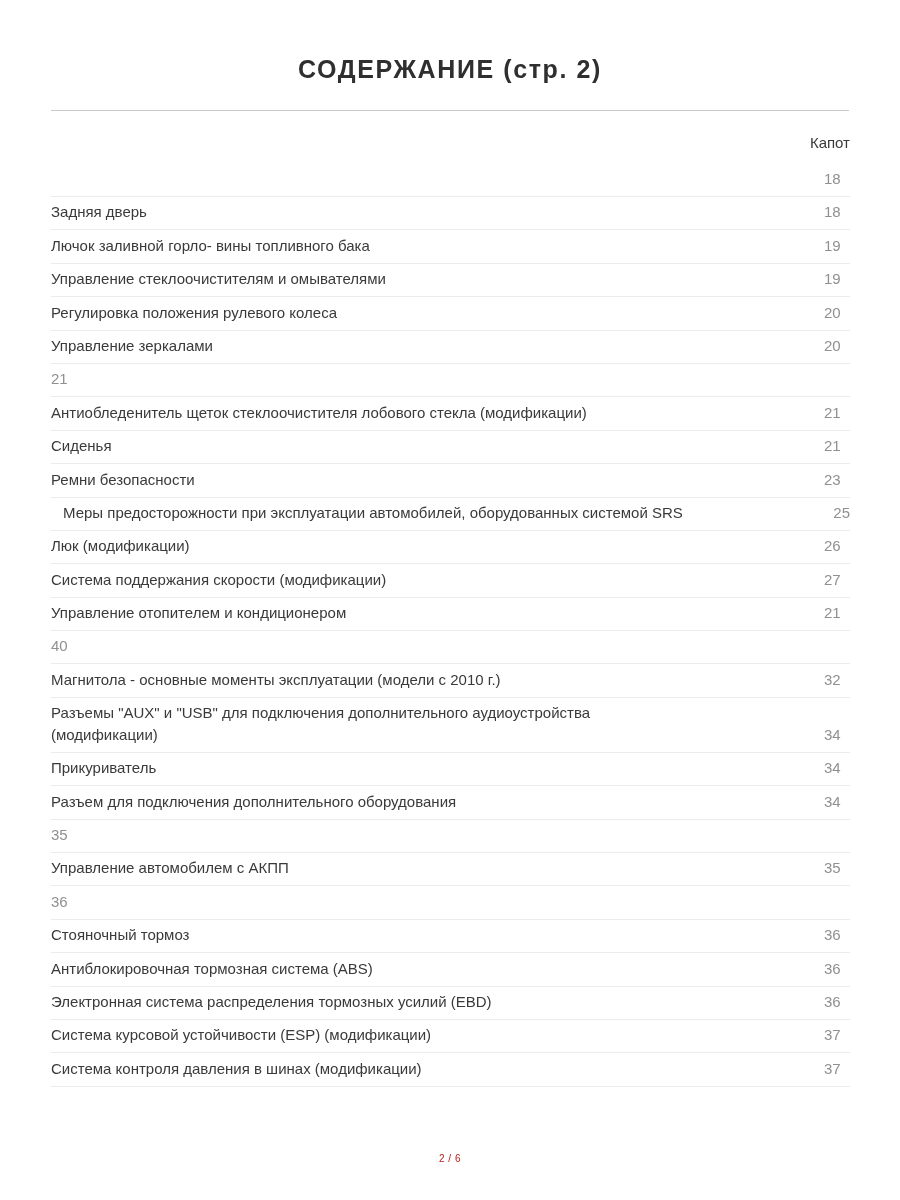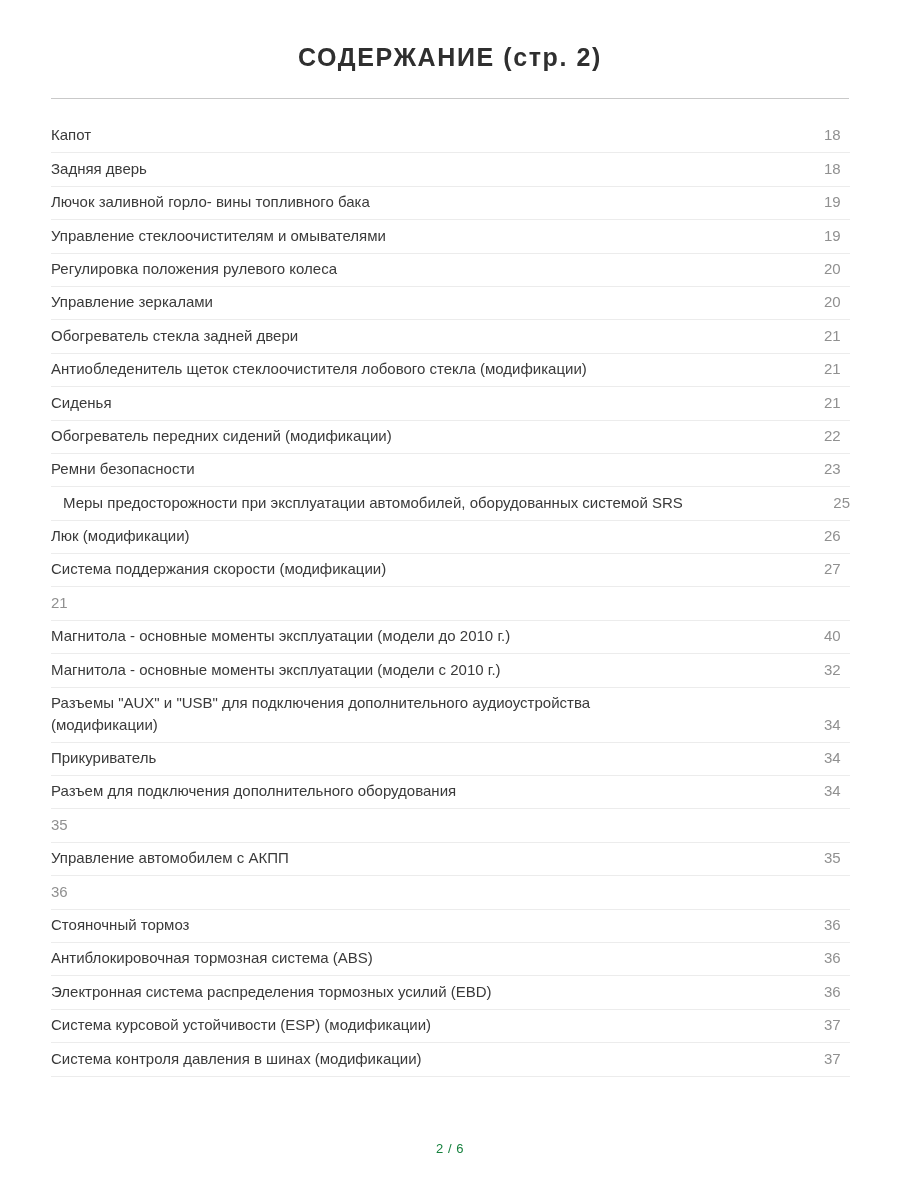--- a/index.html
+++ b/index.html
@@ -23,21 +23,21 @@
     background: #ffffff;
   }
 
   
   .doc-title {
     text-align: center;
     font-size: 25px;
     font-weight: bold;
     letter-spacing: 1.6px;
     color: #2f2f2f;
-    margin: 0;
+    margin: 12px;
     padding-top: 42px;
     line-height: 30px;
   }
 
   
   .title-rule {
     position: absolute;
     left: 51px;
     right: 51px;
     top: 98px;
@@ -57,20 +57,21 @@
     align-items: flex-end;
     justify-content: space-between;
     border-bottom: 1px solid #ececec;
     min-height: 33.4px;
     box-sizing: border-box;
     padding-bottom: 2px;
     gap: 10px;
   }
   .toc-row.first {
     border-top: 0;
+    flex-direction: column;
   }
   .toc-title {
     font-size: 15px;
     line-height: 22px;
     color: #3a3a3a;
     white-space: pre-line;
     flex: 0 1 auto;
     padding-bottom: 4px;
   }
   .toc-page {
@@ -89,22 +90,22 @@
   
   .toc-row.two-line { min-height: 55px; }
 
   
   .footer {
     position: absolute;
     left: 0;
     right: 0;
     top: 1141px;
     text-align: center;
-    font-size: 13px;
-    color: #15803d;
+    font-size: 10px;
+    color: #b91c1c;
     letter-spacing: 0.5px;
   }
 </style>
 </head>
 <body>
 
 <div class="page">
 
   <h1 class="doc-title">СОДЕРЖАНИЕ (стр. 2)</h1>
 
@@ -130,56 +131,51 @@
       </div>
       <div class="toc-row">
         <span class="toc-title">Регулировка положения рулевого колеса</span>
         <span class="toc-page">20</span>
       </div>
       <div class="toc-row">
         <span class="toc-title">Управление зеркалами</span>
         <span class="toc-page">20</span>
       </div>
       <div class="toc-row">
-        <span class="toc-title">Обогреватель стекла задней двери</span>
         <span class="toc-page">21</span>
       </div>
       <div class="toc-row">
         <span class="toc-title">Антиобледенитель щеток стеклоочистителя лобового стекла (модификации)</span>
         <span class="toc-page">21</span>
       </div>
       <div class="toc-row">
         <span class="toc-title">Сиденья</span>
         <span class="toc-page">21</span>
-      </div>
-      <div class="toc-row">
-        <span class="toc-title">Обогреватель передних сидений (модификации)</span>
-        <span class="toc-page">22</span>
       </div>
       <div class="toc-row">
         <span class="toc-title">Ремни безопасности</span>
         <span class="toc-page">23</span>
       </div>
       <div class="toc-row tight">
         <span class="toc-title">Меры предосторожности при эксплуатации автомобилей, оборудованных системой SRS</span>
         <span class="toc-page">25</span>
       </div>
       <div class="toc-row">
         <span class="toc-title">Люк (модификации)</span>
         <span class="toc-page">26</span>
       </div>
       <div class="toc-row">
         <span class="toc-title">Система поддержания скорости (модификации)</span>
         <span class="toc-page">27</span>
       </div>
       <div class="toc-row">
-        <span class="toc-page">21</span>
-      </div>
-      <div class="toc-row">
-        <span class="toc-title">Магнитола - основные моменты эксплуатации (модели до 2010 г.)</span>
+        <span class="toc-title">Управление отопителем и кондиционером</span>
+        <span class="toc-page">21</span>
+      </div>
+      <div class="toc-row">
         <span class="toc-page">40</span>
       </div>
       <div class="toc-row">
         <span class="toc-title">Магнитола - основные моменты эксплуатации (модели с 2010 г.)</span>
         <span class="toc-page">32</span>
       </div>
       <div class="toc-row two-line">
         <span class="toc-title">Разъемы "AUX" и "USB" для подключения дополнительного аудиоустройства
 (модификации)</span>
         <span class="toc-page">34</span>

